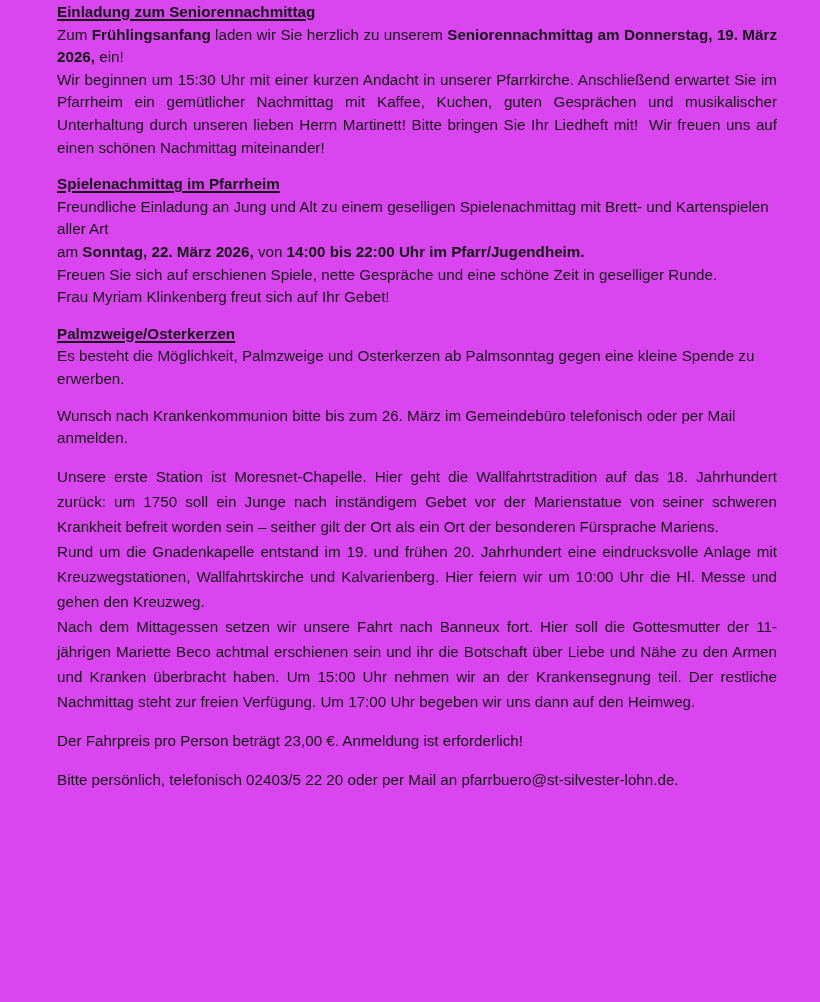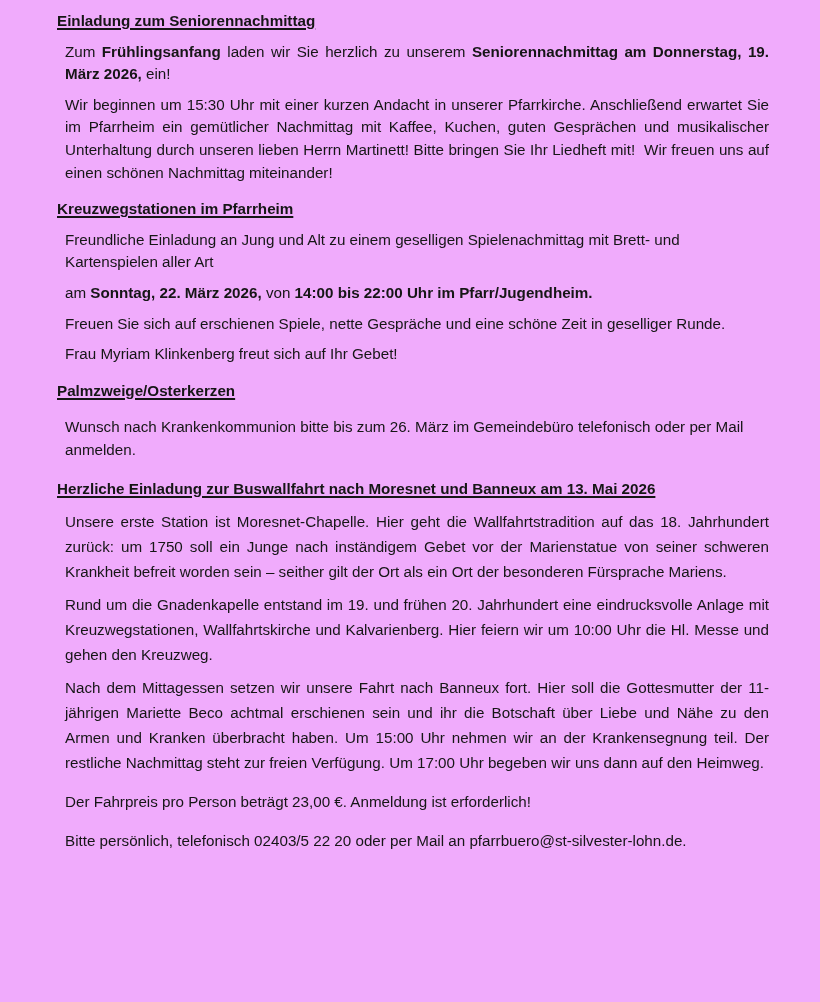--- a/index.html
+++ b/index.html
@@ -4,40 +4,40 @@
 <style>
   html, body {
     margin: 0;
     padding: 0;
     background: #ffffff;
   }
   .page {
     width: 820px;
     height: 1002px;
     box-sizing: border-box;
-    background: #f0abfc;
-    padding: 10px 43px 0 57px;
+    background: #d946ef;
+    padding: 1px 43px 0 57px;
     overflow: hidden;
     font-family: "Liberation Sans", sans-serif;
     color: #161616;
   }
   section {
     margin: 0 0 14px 0;
   }
   h2 {
     margin: 0;
     font-size: 15.2px;
     line-height: 22.6px;
     font-weight: 700;
     text-decoration: underline;
     text-decoration-thickness: 1.5px;
     text-underline-offset: 2px;
   }
   p {
-    margin: 8px;
+    margin: 0;
     font-size: 15.2px;
     line-height: 22.6px;
     white-space: pre-wrap;
   }
   p.justify {
     text-align: justify;
   }
   strong {
     font-weight: 700;
   }
@@ -53,34 +53,34 @@
 <body>
 
 <div class="page" data-name="document-page">
   <div id="doc" data-name="document-content">
       <section data-name="section-seniorennachmittag">
         <h2 data-name="section-heading">Einladung zum Seniorennachmittag</h2>
         <p class="justify" data-name="paragraph"><span data-name="text-run">Zum </span><strong data-name="bold-text">Frühlingsanfang</strong><span data-name="text-run"> laden wir Sie herzlich zu unserem </span><strong data-name="bold-text">Seniorennachmittag am Donnerstag, 19. März 2026,</strong><span data-name="text-run"> ein!</span></p>
         <p class="justify" data-name="paragraph"><span data-name="text-run">Wir beginnen um 15:30 Uhr mit einer kurzen Andacht in unserer Pfarrkirche. Anschließend erwartet Sie im Pfarrheim ein gemütlicher Nachmittag mit Kaffee, Kuchen, guten Gesprächen und musikalischer Unterhaltung durch unseren lieben Herrn Martinett! Bitte bringen Sie Ihr Liedheft mit!  Wir freuen uns auf einen schönen Nachmittag miteinander!</span></p>
       </section>
       <section data-name="section-spielenachmittag">
-        <h2 data-name="section-heading">Kreuzwegstationen im Pfarrheim</h2>
+        <h2 data-name="section-heading">Spielenachmittag im Pfarrheim</h2>
         <p data-name="paragraph"><span data-name="text-run">Freundliche Einladung an Jung und Alt zu einem geselligen Spielenachmittag mit Brett- und Kartenspielen aller Art</span></p>
         <p data-name="paragraph"><span data-name="text-run">am </span><strong data-name="bold-text">Sonntag, 22. März 2026,</strong><span data-name="text-run"> von </span><strong data-name="bold-text">14:00 bis 22:00 Uhr im Pfarr/Jugendheim.</strong></p>
         <p data-name="paragraph"><span data-name="text-run">Freuen Sie sich auf erschienen Spiele, nette Gespräche und eine schöne Zeit in geselliger Runde.</span></p>
         <p data-name="paragraph"><span data-name="text-run">Frau Myriam Klinkenberg freut sich auf Ihr Gebet!</span></p>
       </section>
       <section data-name="section-palmzweige">
         <h2 data-name="section-heading">Palmzweige/Osterkerzen</h2>
+        <p data-name="paragraph"><span data-name="text-run">Es besteht die Möglichkeit, Palmzweige und Osterkerzen ab Palmsonntag gegen eine kleine Spende zu erwerben.</span></p>
       </section>
       <section data-name="section-krankenkommunion">
         <p data-name="paragraph"><span data-name="text-run">Wunsch nach Krankenkommunion bitte bis zum 26. März im Gemeindebüro telefonisch oder per Mail anmelden.</span></p>
       </section>
       <section data-name="section-buswallfahrt">
-        <h2 data-name="section-heading">Herzliche Einladung zur Buswallfahrt nach Moresnet und Banneux am 13. Mai 2026</h2>
         <p class="justify" data-name="paragraph"><span data-name="text-run">Unsere erste Station ist Moresnet-Chapelle. Hier geht die Wallfahrtstradition auf das 18. Jahrhundert zurück: um 1750 soll ein Junge nach inständigem Gebet vor der Marienstatue von seiner schweren Krankheit befreit worden sein – seither gilt der Ort als ein Ort der besonderen Fürsprache Mariens.</span></p>
         <p class="justify" data-name="paragraph"><span data-name="text-run">Rund um die Gnadenkapelle entstand im 19. und frühen 20. Jahrhundert eine eindrucksvolle Anlage mit Kreuzwegstationen, Wallfahrtskirche und Kalvarienberg. Hier feiern wir um 10:00 Uhr die Hl. Messe und gehen den Kreuzweg.</span></p>
         <p class="justify" data-name="paragraph"><span data-name="text-run">Nach dem Mittagessen setzen wir unsere Fahrt nach Banneux fort. Hier soll die Gottesmutter der 11-jährigen Mariette Beco achtmal erschienen sein und ihr die Botschaft über Liebe und Nähe zu den Armen und Kranken überbracht haben. Um 15:00 Uhr nehmen wir an der Krankensegnung teil. Der restliche Nachmittag steht zur freien Verfügung. Um 17:00 Uhr begeben wir uns dann auf den Heimweg.</span></p>
       </section>
       <section data-name="section-fahrpreis">
         <p data-name="paragraph"><span data-name="text-run">Der Fahrpreis pro Person beträgt 23,00 €. Anmeldung ist erforderlich!</span></p>
       </section>
       <section data-name="section-anmeldung">
         <p data-name="paragraph"><span data-name="text-run">Bitte persönlich, telefonisch 02403/5 22 20 oder per Mail an pfarrbuero@st-silvester-lohn.de.</span></p>
       </section>

